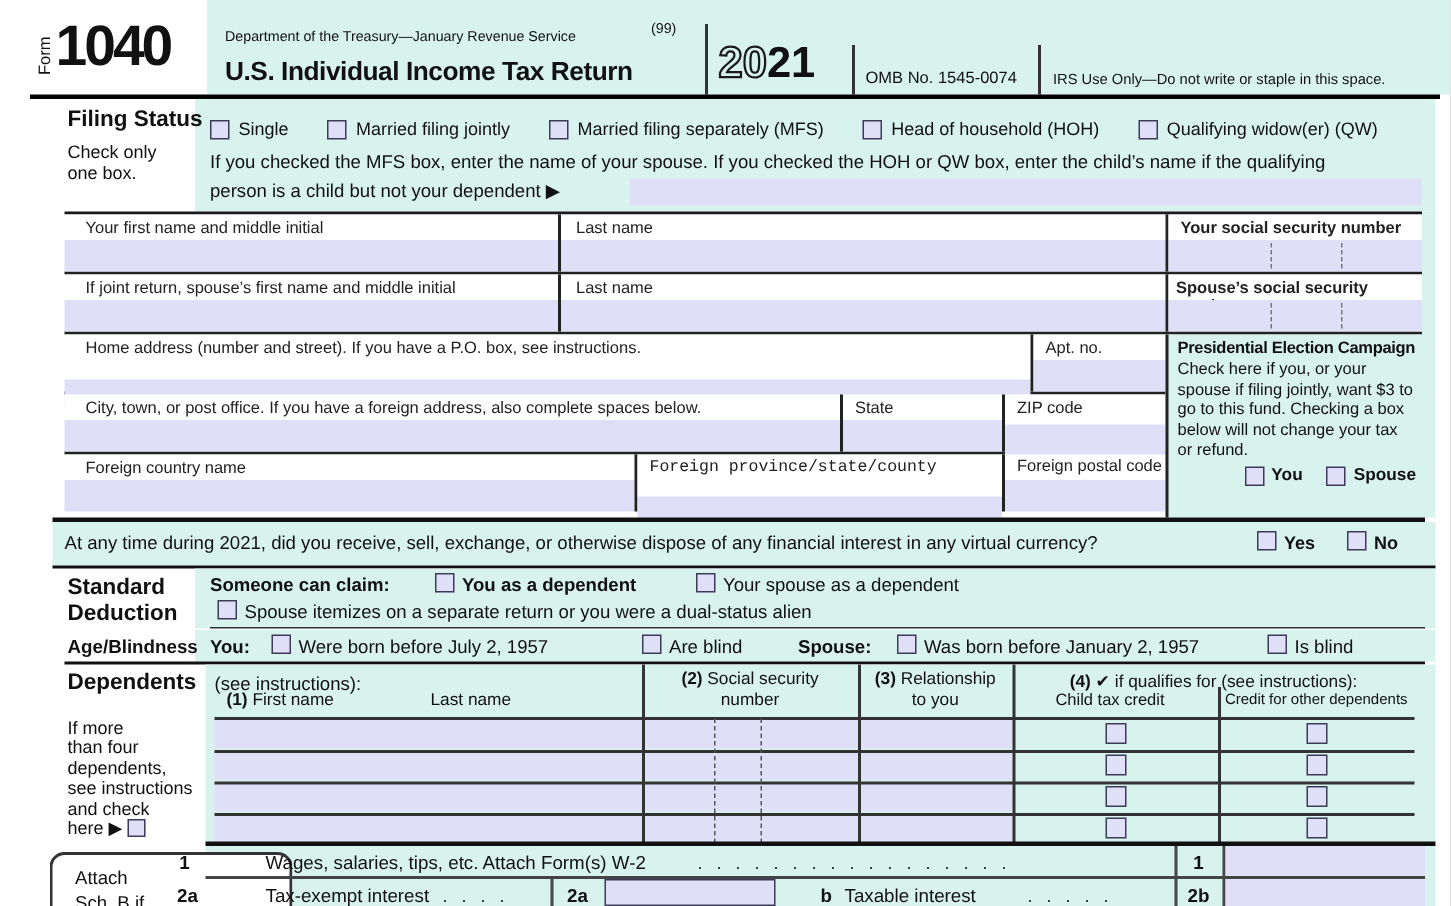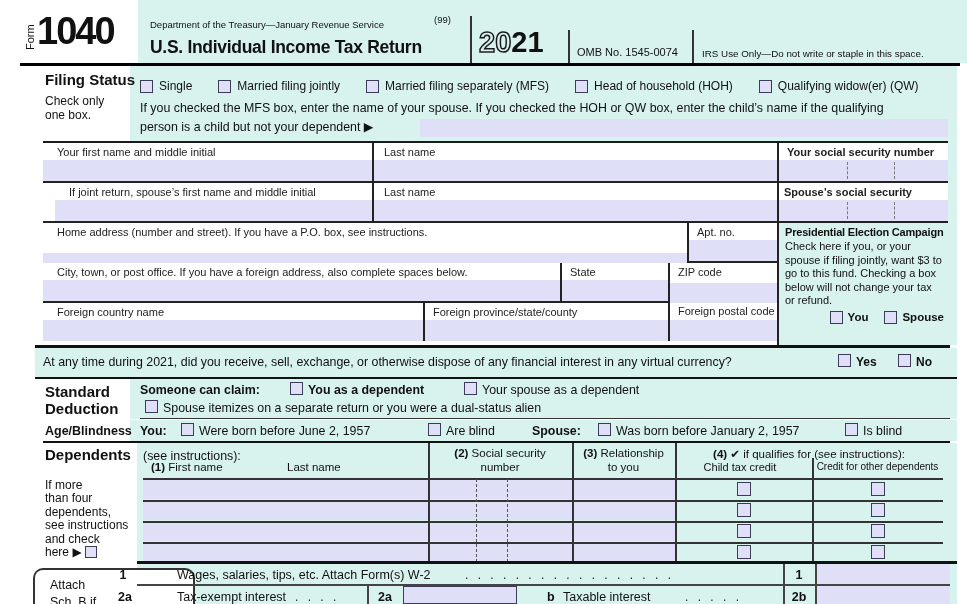--- a/index.html
+++ b/index.html
@@ -107,21 +107,21 @@
     <div class="a" style="left:734px;top:0;width:171px;height:38px;border-left:2px solid #222;">
       <div class="lab b" style="height:17px;padding:3px 0 0 8px;background:#fff;">Your social security number</div>
       <div class="inp" style="height:21px;position:relative;">
         <span class="dashv" style="left:40%;"></span>
         <span class="dashv" style="left:68%;"></span>
       </div>
     </div>
   </div>
 
   <div class="a" style="left:43px;top:183px;width:905px;height:40px;border-bottom:2px solid #222;">
-    <div class="a" style="left:12px;top:0;width:329px;height:28px;">
+    <div class="a" style="left:0;top:0;width:329px;height:28px;">
       <div class="lab" style="height:17px;padding:3px 0 0 14px;background:#fff;">If joint return, spouse’s first name and middle initial</div>
       <div class="inp" style="height:21px;"></div>
     </div>
     <div class="a" style="left:329px;top:0;width:405px;height:38px;border-left:2px solid #222;">
       <div class="lab" style="height:17px;padding:3px 0 0 10px;background:#fff;">Last name</div>
       <div class="inp" style="height:21px;"></div>
     </div>
     <div class="a" style="left:734px;top:0;width:171px;height:38px;border-left:2px solid #222;">
       <div class="lab b" style="height:17px;padding:3px 0 0 5px;background:#fff;">Spouse’s social security number</div>
       <div class="inp" style="height:21px;position:relative;">
@@ -156,21 +156,21 @@
       <div class="inp" style="height:21px;"></div>
     </div>
   </div>
 
   <div class="a" style="left:43px;top:303px;width:734px;height:40px;">
     <div class="a" style="left:0;top:0;width:380px;height:38px;">
       <div class="lab" style="height:17px;padding:3px 0 0 14px;background:#fff;">Foreign country name</div>
       <div class="inp" style="height:21px;"></div>
     </div>
     <div class="a" style="left:380px;top:0;width:245px;height:38px;border-left:2px solid #222;">
-      <div class="lab" style="height:17px;padding:3px 0 0 8px;background:#fff;">Foreign province/state/county</div>
+      <div class="lab" style="height:28px;padding:3px 0 0 8px;background:#fff;font-family:Liberation Mono, monospace;">Foreign province/state/county</div>
       <div class="inp" style="height:21px;"></div>
     </div>
     <div class="a" style="left:625px;top:0;width:109px;height:38px;border-left:2px solid #222;">
       <div class="lab" style="height:17px;padding:3px 0 0 8px;background:#fff;line-height:11px;">Foreign postal code</div>
       <div class="inp" style="height:21px;"></div>
     </div>
   </div>
 
   <div class="a" style="left:777px;top:223px;width:171px;height:122px;background:var(--cyan);border-left:2px solid #222;padding:3px 4px 0 6px;">
     <div class="b" style="font-size:11px;letter-spacing:-0.2px;">Presidential Election Campaign</div>
@@ -207,21 +207,21 @@
   <span class="cb a" style="left:464px;top:382px;"></span>
   <span class="a" style="left:482px;top:383px;font-size:12.4px;">Your spouse as a dependent</span>
   <span class="cb a" style="left:145px;top:400px;"></span>
   <span class="a" style="left:163px;top:401px;font-size:12.4px;">Spouse itemizes on a separate return or you were a dual-status alien</span>
   <div class="hline" style="left:140px;top:417.5px;width:810px;height:1.5px;"></div>
 
   <div class="a" style="left:130px;top:420px;width:827px;height:21px;background:var(--cyan);"></div>
   <span class="a b" style="left:45px;top:424px;font-size:12.5px;">Age/Blindness</span>
   <span class="a b" style="left:140px;top:424px;font-size:12.4px;">You:</span>
   <span class="cb a" style="left:181px;top:423px;"></span>
-  <span class="a" style="left:199px;top:424px;font-size:12.4px;">Were born before June 2, 1957</span>
+  <span class="a" style="left:199px;top:424px;font-size:12.4px;">Were born before July 2, 1957</span>
   <span class="cb a" style="left:428px;top:423px;"></span>
   <span class="a" style="left:446px;top:424px;font-size:12.4px;">Are blind</span>
   <span class="a b" style="left:532px;top:424px;font-size:12.4px;">Spouse:</span>
   <span class="cb a" style="left:598px;top:423px;"></span>
   <span class="a" style="left:616px;top:424px;font-size:12.4px;">Was born before January 2, 1957</span>
   <span class="cb a" style="left:845px;top:423px;"></span>
   <span class="a" style="left:863px;top:424px;font-size:12.4px;">Is blind</span>
   <div class="hline" style="left:43px;top:441px;width:907px;height:2px;background:#111;"></div>
 
   <div class="a" style="left:137px;top:443px;width:820px;height:119px;background:var(--cyan);"></div>

